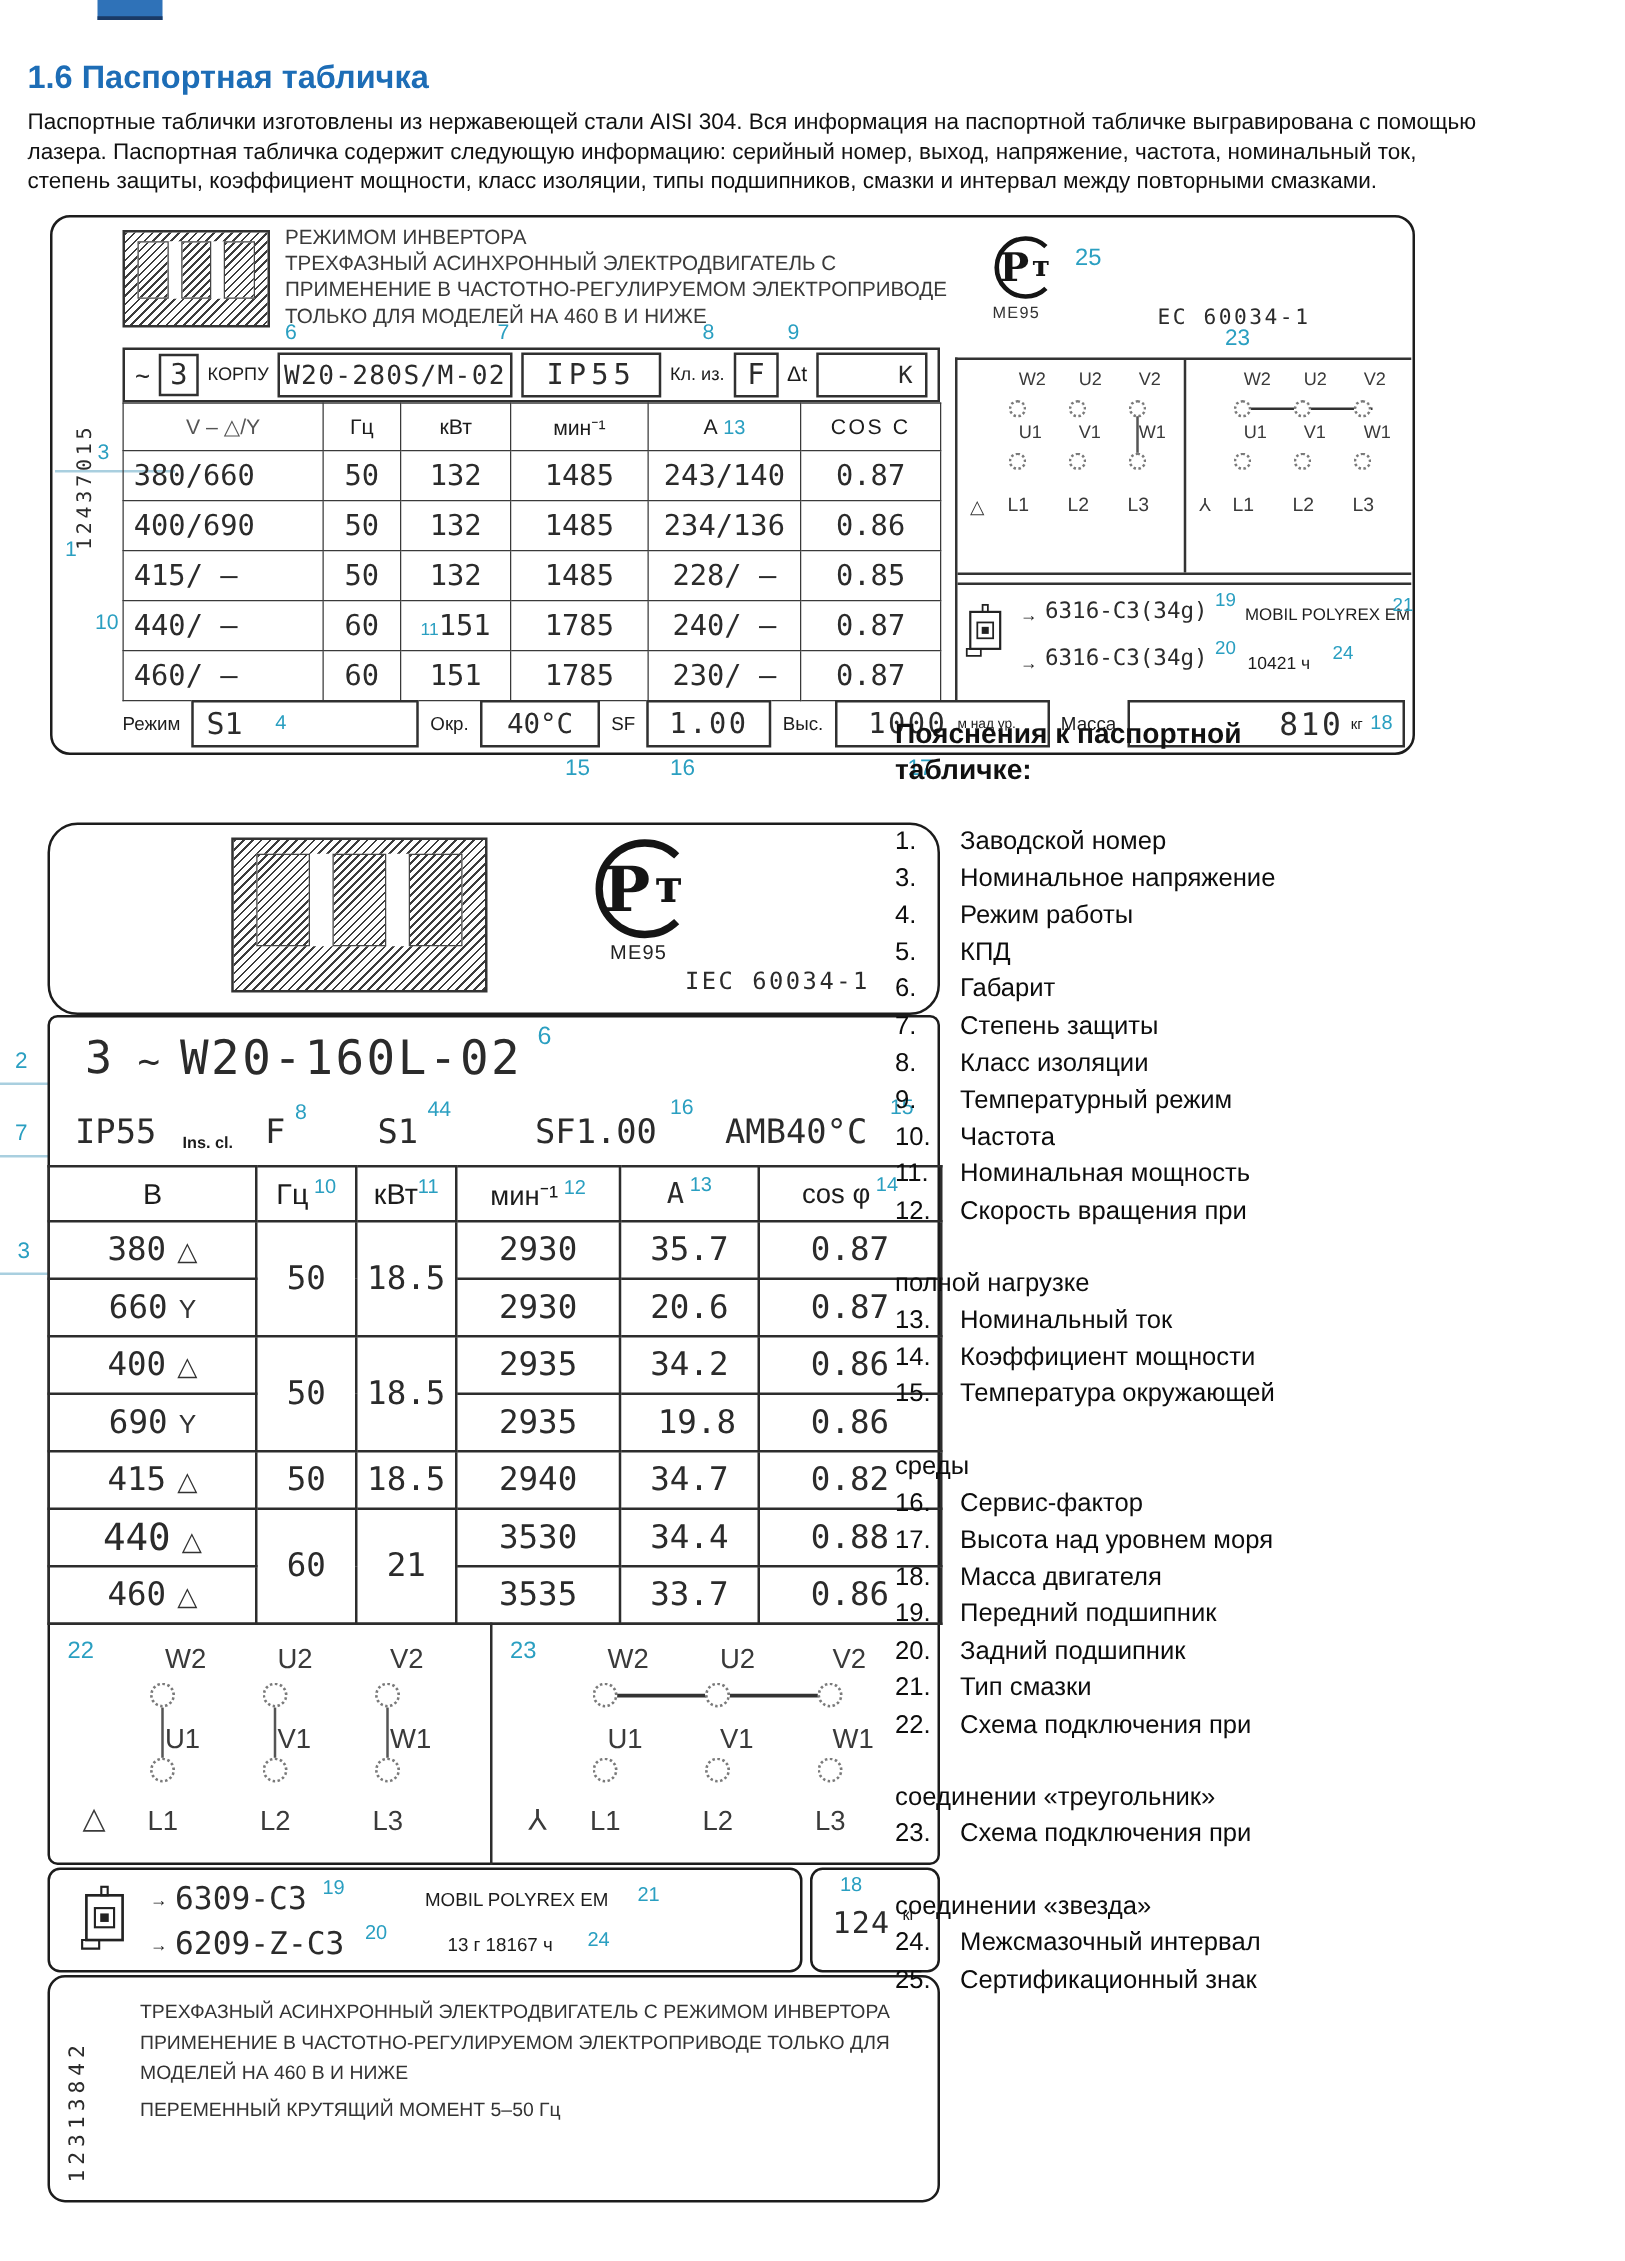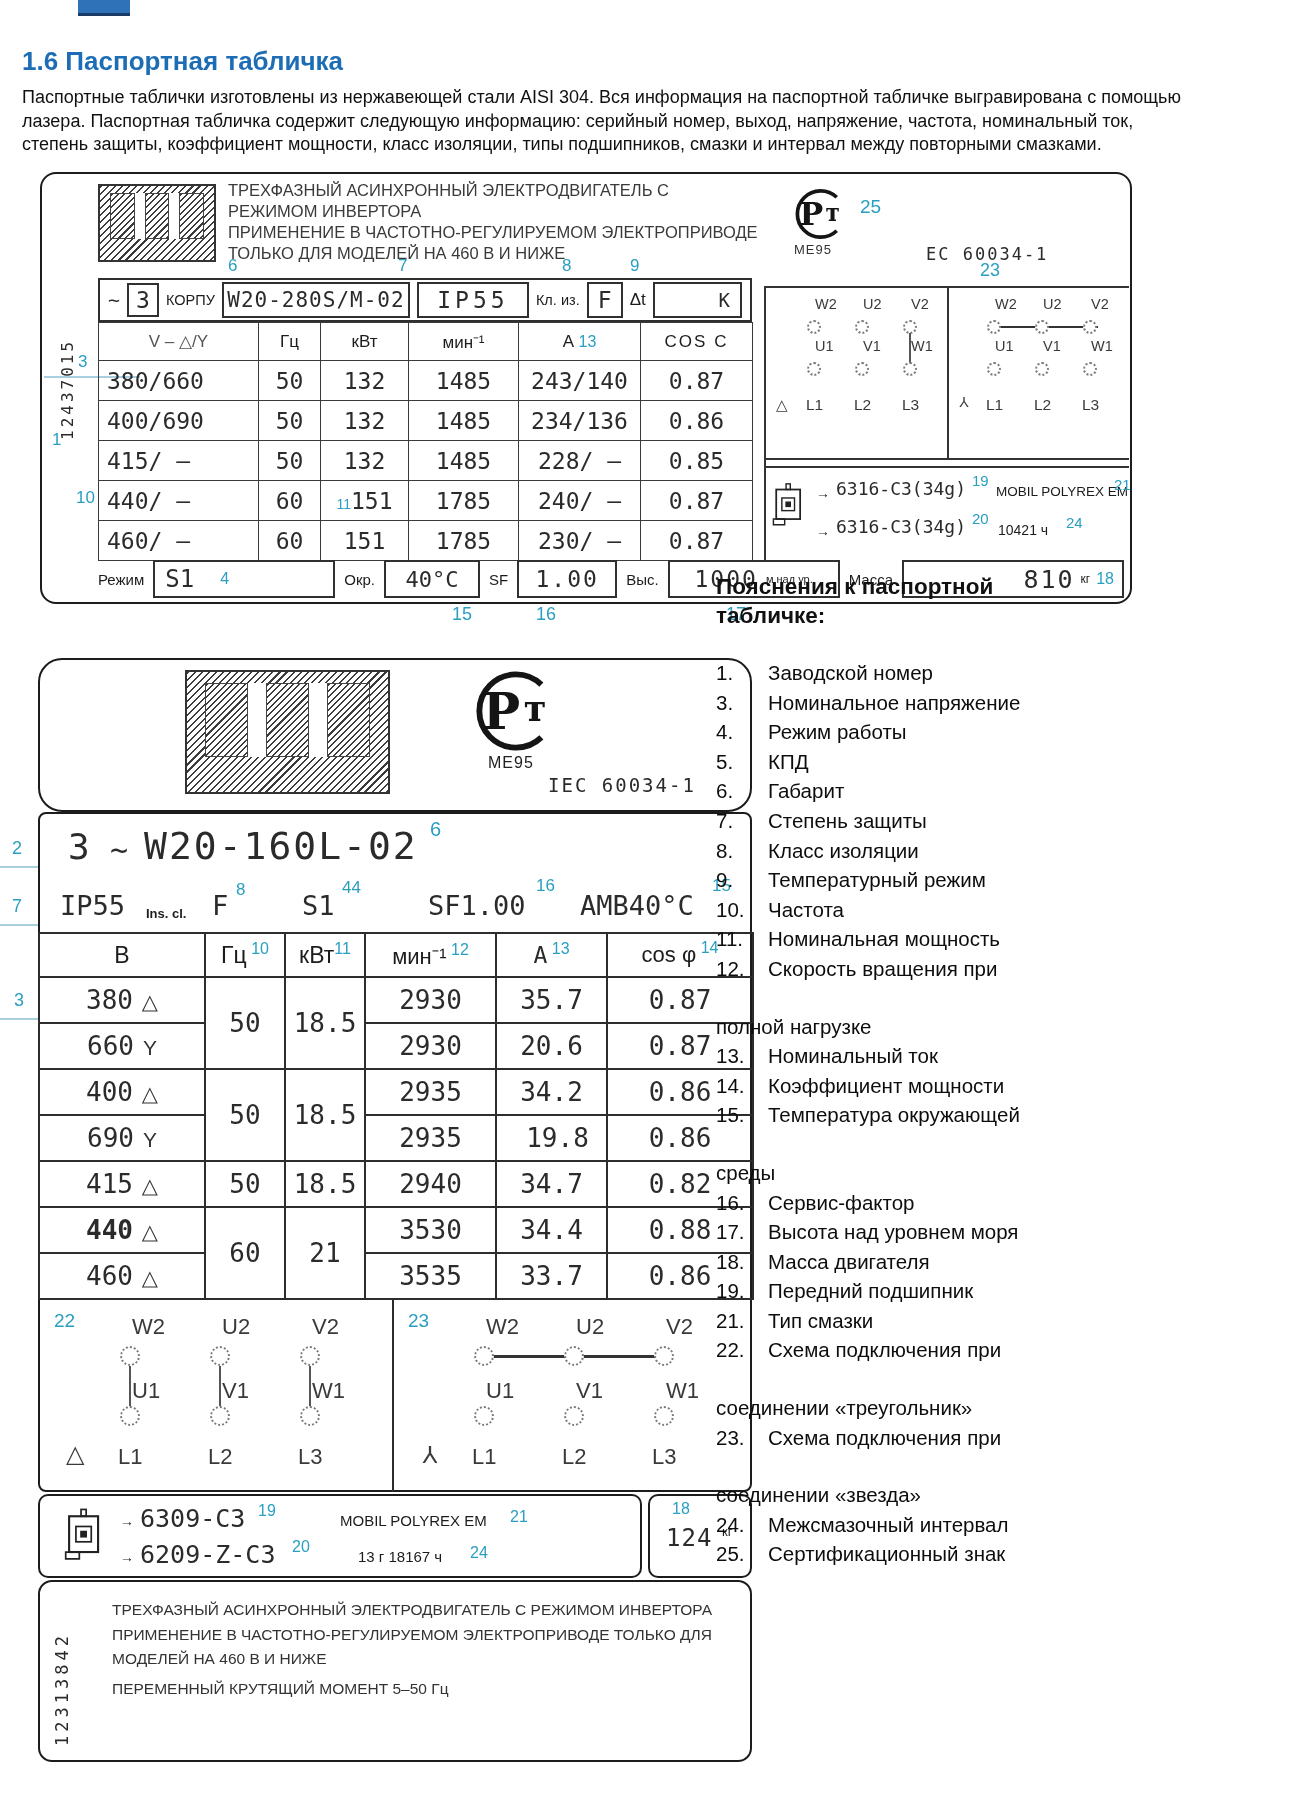--- a/index.html
+++ b/index.html
@@ -48,22 +48,22 @@
 
   <div class="weg" style="left:56px;top:10px;width:118px;height:78px;">
     <div class="win">
       <div class="wl"></div>
       <div class="wl"></div>
       <div class="wl"></div>
     </div>
   </div>
 
   <div class="abs sl" style="left:186px;top:6px;font-size:16.5px;line-height:21px;color:#3a3a3a;">
+    <div>РЕЖИМОМ ИНВЕРТОРА</div>
     <div>ТРЕХФАЗНЫЙ АСИНХРОННЫЙ ЭЛЕКТРОДВИГАТЕЛЬ С</div>
-    <div>РЕЖИМОМ ИНВЕРТОРА</div>
     <div>ПРИМЕНЕНИЕ В ЧАСТОТНО-РЕГУЛИРУЕМОМ ЭЛЕКТРОПРИВОДЕ</div>
     <div>ТОЛЬКО ДЛЯ МОДЕЛЕЙ НА 460 В И НИЖЕ</div>
   </div>
 
   <svg class="abs" style="left:748px;top:14px;" width="60" height="52" viewBox="0 0 64 56">
     <path d="M50 10 A25 25 0 1 0 50 46" fill="none" stroke="#151515" stroke-width="4"></path>
     <text x="10" y="40" font-family="DejaVu Serif, serif" font-size="34" font-weight="bold" fill="#151515">Р</text>
     <text x="38" y="35" font-family="DejaVu Serif, serif" font-size="25" font-weight="bold" fill="#151515">т</text>
   </svg>
   <span class="co" style="left:818px;top:22px;font-size:19px;">25</span>
@@ -336,21 +336,21 @@
     </tr>
     <tr style="height:46px;">
       <td><span class="eng" style="font-size:26px;">415</span>&nbsp;&nbsp;<span style="font-size:21px;color:#333;">△</span></td>
       <td class="eng" style="font-size:26px;">50</td>
       <td class="eng" style="font-size:26px;">18.5</td>
       <td class="eng" style="font-size:26px;">2940</td>
       <td class="eng" style="font-size:26px;">34.7</td>
       <td class="eng" style="font-size:26px;">0.82</td>
     </tr>
     <tr style="height:46px;">
-      <td><span class="eng" style="font-size:26px;font-weight:bold;">440</span>&nbsp;&nbsp;<span style="font-size:21px;color:#333;">△</span></td>
+      <td><span class="eng" style="font-size:30px;">440</span>&nbsp;&nbsp;<span style="font-size:21px;color:#333;">△</span></td>
       <td class="eng" rowspan="2" style="font-size:26px;">60</td>
       <td class="eng" rowspan="2" style="font-size:26px;">21</td>
       <td class="eng" style="font-size:26px;">3530</td>
       <td class="eng" style="font-size:26px;">34.4</td>
       <td class="eng" style="font-size:26px;">0.88</td>
     </tr>
     <tr style="height:46px;">
       <td><span class="eng" style="font-size:26px;">460</span>&nbsp;&nbsp;<span style="font-size:21px;color:#333;">△</span></td>
       <td class="eng" style="font-size:26px;">3535</td>
       <td class="eng" style="font-size:26px;">33.7</td>
@@ -456,20 +456,21 @@
     <div class="exp-line"><span class="exp-n">12.</span><span>Скорость вращения при</span></div>
     <div class="exp-cont">полной нагрузке</div>
     <div class="exp-line"><span class="exp-n">13.</span><span>Номинальный ток</span></div>
     <div class="exp-line"><span class="exp-n">14.</span><span>Коэффициент мощности</span></div>
     <div class="exp-line"><span class="exp-n">15.</span><span>Температура окружающей</span></div>
     <div class="exp-cont">среды</div>
     <div class="exp-line"><span class="exp-n">16.</span><span>Сервис-фактор</span></div>
     <div class="exp-line"><span class="exp-n">17.</span><span>Высота над уровнем моря</span></div>
     <div class="exp-line"><span class="exp-n">18.</span><span>Масса двигателя</span></div>
     <div class="exp-line"><span class="exp-n">19.</span><span>Передний подшипник</span></div>
+    <div class="exp-line"><span class="exp-n">20.</span><span>Задний подшипник</span></div>
     <div class="exp-line"><span class="exp-n">21.</span><span>Тип смазки</span></div>
     <div class="exp-line"><span class="exp-n">22.</span><span>Схема подключения при</span></div>
     <div class="exp-cont">соединении «треугольник»</div>
     <div class="exp-line"><span class="exp-n">23.</span><span>Схема подключения при</span></div>
     <div class="exp-cont">соединении «звезда»</div>
     <div class="exp-line"><span class="exp-n">24.</span><span>Межсмазочный интервал</span></div>
     <div class="exp-line"><span class="exp-n">25.</span><span>Сертификационный знак</span></div>
   </div>
 </div>
 

